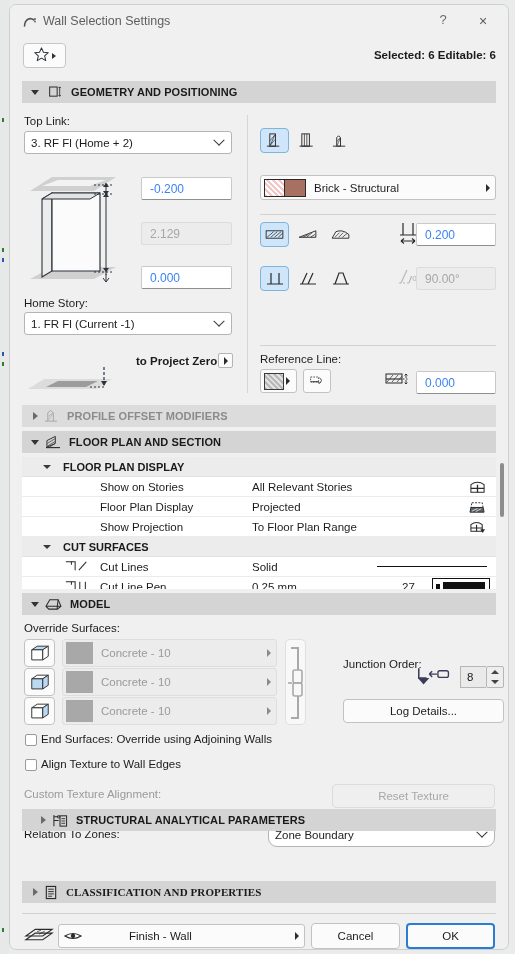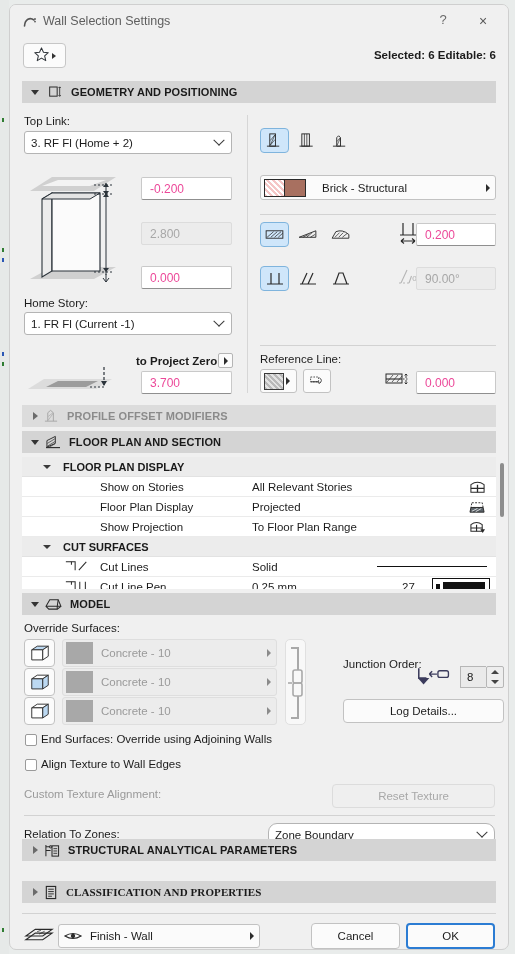--- a/index.html
+++ b/index.html
@@ -103,21 +103,21 @@
   .chev {
     width: 8px; height: 8px; border-right: 1.4px solid #3a3a3a; border-bottom: 1.4px solid #3a3a3a;
     transform: rotate(45deg) translate(-2px,-2px); margin-right: 2px;
   }
 
   .numfield {
     position: absolute; background: #fff;
     border: 1px solid #c9c9c9; border-bottom: 1.5px solid #8f8f8f;
     border-radius: 2px;
     display: flex; align-items: center; padding-left: 8px;
-    font-size: 12px; color: #ec4899;
+    font-size: 12px; color: #3b82f6;
   }
   .numfield.disabled { background: #ececec; border: 1px solid #dcdcdc; color: #a7a7a7; }
 
   .pickbtn {
     position: absolute; background: #fbfbfb;
     border: 1px solid #c2c2c2; border-radius: 3px;
     display: flex; align-items: center; padding: 0 5px;
     font-size: 11.5px; color: #1c1c1c;
   }
   .pickbtn .pk-txt { flex: 1; }
@@ -260,21 +260,21 @@
         <path d="M79,20 l3,-4 l3,4 M79,24 l3,4 l3,-4" fill="#2b333a"></path>
         <path d="M79,30 l3,-4 l3,4 M79,101 l3,4 l3,-4" fill="#2b333a"></path>
         <path d="M82,107 v8 M79,111 l3,4 l3,-4" fill="none" stroke="#2b333a" stroke-width="1"></path>
       </svg>
     </div>
 
     <div class="numfield" style="left:131px;top:172px;width:91px;height:23px;">
       <span>-0.200</span>
     </div>
     <div class="numfield disabled" style="left:131px;top:217px;width:91px;height:23px;">
-      <span>2.800</span>
+      <span>2.129</span>
     </div>
     <div class="numfield" style="left:131px;top:261px;width:91px;height:23px;">
       <span>0.000</span>
     </div>
 
     <div class="lbl" style="left:14px;top:292px;">Home Story:</div>
     <div class="combo" style="left:14px;top:307px;width:208px;height:23px;">
       <span class="cb-txt">1. FR Fl (Current -1)</span>
       <span class="chev"></span>
     </div>
@@ -285,23 +285,20 @@
     </div>
     <div style="position:absolute;left:14px;top:358px;width:110px;height:34px;">
       <svg width="110" height="34" viewBox="0 0 110 34">
         <polygon points="4,26 20,16 88,16 72,26" fill="#dcdcdc"></polygon>
         <polygon points="22,24 34,18 74,18 62,24" fill="#9c9c9c"></polygon>
         <path d="M80,4 v18" stroke="#2b333a" stroke-width="1.2" stroke-dasharray="3,2"></path>
         <path d="M77,18 l3,5 l3,-5" fill="#2b333a"></path>
         <path d="M66,24 h14" stroke="#2b333a" stroke-width="1" stroke-dasharray="2,2"></path>
       </svg>
     </div>
-    <div class="numfield" style="left:131px;top:366px;width:91px;height:23px;">
-      <span>3.700</span>
-    </div>
 
     <div style="position:absolute;left:237px;top:110px;width:1px;height:278px;background:#d6d6d6;"></div>
 
     <div class="tgl on" style="left:250px;top:123px;">
       <svg width="17" height="17" viewBox="0 0 18 18">
         <rect x="4" y="2" width="6" height="13" fill="none" stroke="#2a2a2a" stroke-width="1"></rect>
         <path d="M4.5 14 L9.5 3 M4.5 9 L9.5 3 M4.5 14 L9.5 8" stroke="#2a2a2a" stroke-width=".7"></path>
         <path d="M1 15 h13" stroke="#2a2a2a" stroke-width="1"></path>
       </svg>
     </div>
@@ -319,21 +316,21 @@
         <path d="M1 15 h13" stroke="#2a2a2a" stroke-width="1"></path>
       </svg>
     </div>
 
     <div class="pickbtn" style="left:250px;top:170px;width:236px;height:25px;padding-left:3px;">
       <span style="display:flex;align-items:center;gap:0;">
         <span style="width:21px;height:18px;border:1px solid #2a2a2a;background:
               repeating-linear-gradient(45deg,#f5c6c6 0 2px,#fff 2px 4px);"></span>
         <span style="width:21px;height:18px;border:1px solid #2a2a2a;border-left:none;background:#a87060;"></span>
       </span>
-      <span class="pk-txt" style="margin-left:16px;">Brick - Structural</span>
+      <span class="pk-txt" style="margin-left:8px;">Brick - Structural</span>
       <span class="pk-caret"></span>
     </div>
 
     <div class="divline" style="left:250px;top:209px;width:236px;"></div>
 
     <div class="tgl on" style="left:250px;top:217px;">
       <svg width="19" height="13" viewBox="0 0 20 14">
         <rect x="1" y="3" width="18" height="8" fill="none" stroke="#2a2a2a" stroke-width="1"></rect>
         <path d="M2 10 L9 4 M6 10 L13 4 M10 10 L17 4 M14 10 L19 5.5" stroke="#2a2a2a" stroke-width=".8"></path>
       </svg>
@@ -619,21 +616,21 @@
     </div>
 
     <div class="divline" style="left:14px;top:810px;width:471px;"></div>
 
     <div class="lbl" style="left:14px;top:823px;">Relation To Zones:</div>
     <div class="combo" style="left:258px;top:818px;width:227px;height:24px;border-radius:9px;">
       <span class="cb-txt">Zone Boundary</span>
       <span class="chev"></span>
     </div>
 
-    <div class="sec-head" style="top:834px;">
+    <div class="sec-head" style="top:804px;padding-left:8px;">
       <span class="tri-r"></span>
       <span class="sec-ico" style="margin-left:6px;">
         <svg width="16" height="15" viewBox="0 0 17 16">
           <path d="M2 2 v12 M2 4 h5 M2 8 h5" fill="none" stroke="#2a2a2a" stroke-width="1.1"></path>
           <circle cx="7" cy="4" r="1.3" fill="none" stroke="#2a2a2a" stroke-width="1"></circle>
           <rect x="8.5" y="3" width="7" height="11" fill="none" stroke="#2a2a2a" stroke-width="1.1"></rect>
           <path d="M10 6 h4 M10 8.5 h4 M10 11 h4" stroke="#2a2a2a" stroke-width=".9"></path>
         </svg>
       </span>
       <span class="sec-lbl">STRUCTURAL ANALYTICAL PARAMETERS</span>
@@ -652,21 +649,21 @@
 
     <div class="footer-sep"></div>
 
     <span style="position:absolute;left:14px;top:919px;">
       <svg width="30" height="22" viewBox="0 0 32 22">
         <polygon points="2,12 12,5 30,5 20,12" fill="none" stroke="#2a2a2a" stroke-width="1.2"></polygon>
         <polygon points="2,16 12,9 30,9 20,16" fill="none" stroke="#2a2a2a" stroke-width="1.2"></polygon>
         <path d="M14 7.5 L18 6 M16 10 L22 7" stroke="#2a2a2a" stroke-width=".8"></path>
       </svg>
     </span>
-    <div class="pickbtn" style="left:48px;top:919px;width:202px;height:24px;">
+    <div class="pickbtn" style="left:48px;top:919px;width:247px;height:24px;gap:39px;">
       <span style="display:flex;align-items:center;">
         <svg width="18" height="12" viewBox="0 0 20 12">
           <path d="M1 6 q9 -5.5 18 0 q-9 5.5 -18 0 Z" fill="none" stroke="#2a2a2a" stroke-width="1.2"></path>
           <circle cx="10" cy="6" r="2.4" fill="#2a2a2a"></circle>
         </svg>
       </span>
       <span class="pk-txt" style="margin-left:8px;">Finish - Wall</span>
       <span class="pk-caret"></span>
     </div>
     <div class="btn" style="left:301px;top:918px;width:89px;height:26px;">

